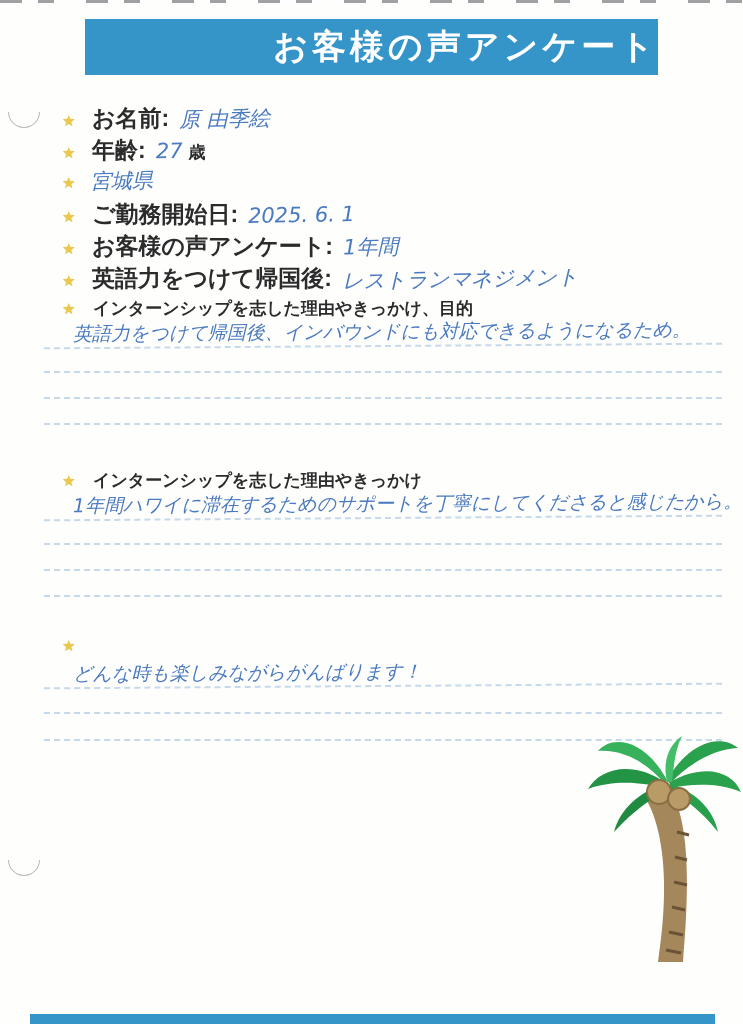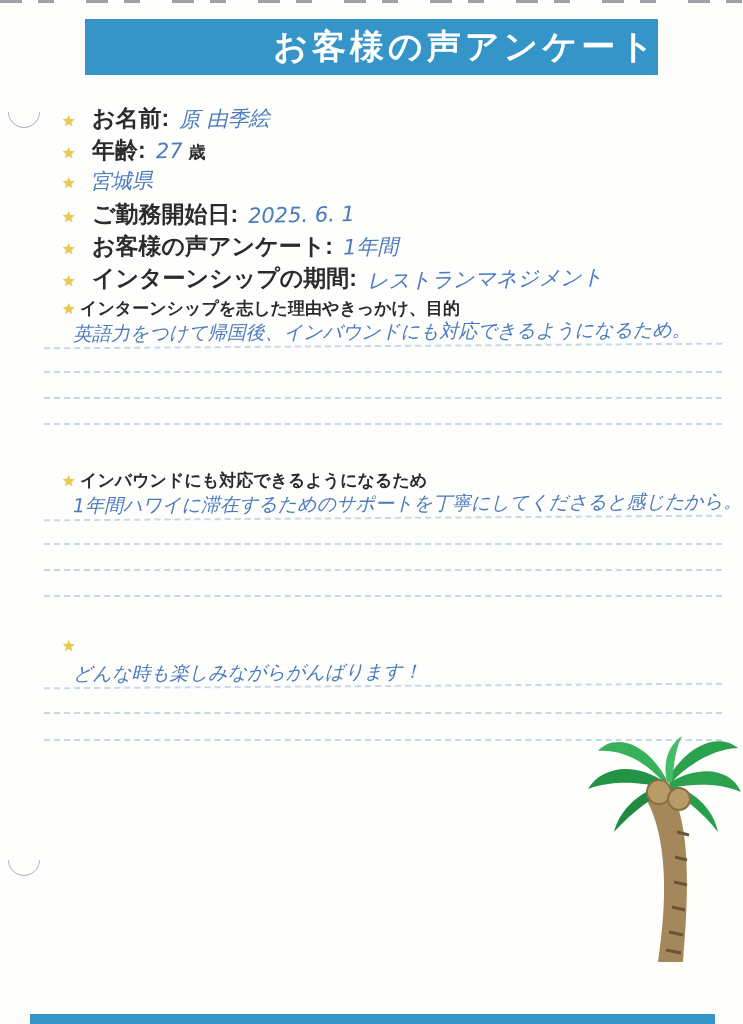--- a/index.html
+++ b/index.html
@@ -42,21 +42,21 @@
     color:#4a7abf; white-space:nowrap;
   }
   .fvalue { font-size:21px; margin-left:10px; transform:rotate(-1deg); }
   .fsuffix { font-size:17px; font-weight:bold; margin-left:6px; }
   
   .qsec { position:absolute; left:44px; width:678px; }
   .qsec.q1 { top:297px; }
   .qsec.q2 { top:469px; }
   .qsec.q3 { top:637px; }
   .qhead { display:flex; align-items:baseline; padding-left:18px; height:22px; }
-  .qhead .qlabel { font-size:17px; font-weight:bold; margin-left:0; white-space:nowrap; }
+  .qhead .qlabel { font-size:17px; font-weight:bold; margin-left:13px; white-space:nowrap; }
   .answer {
     height:26px; line-height:24px; padding-left:29px; font-size:19px;
     border-bottom:2px dashed #c6d9ea; transform:rotate(-0.4deg);
   }
   .dotline { height:24px; border-bottom:2px dashed #c6d9ea; }
   .dotline.tall { height:25px; }
   
   .palm { position:absolute; left:582px; top:722px; width:161px; height:243px; }
   
   .bottom-bar {
@@ -98,40 +98,40 @@
       <span class="flabel">ご勤務開始日:</span>
       <span class="hand fvalue">2025. 6. 1</span>
     </div>
     <div class="frow">
       <span class="star">★</span>
       <span class="flabel">お客様の声アンケート:</span>
       <span class="hand fvalue">1年間</span>
     </div>
     <div class="frow">
       <span class="star">★</span>
-      <span class="flabel">インターンシップの期間:</span>
+      <span class="flabel">英語力をつけて帰国後:</span>
       <span class="hand fvalue">レストランマネジメント</span>
     </div>
   </div>
 
   <div class="qsec q1">
     <div class="qhead">
       <span class="star">★</span>
       <span class="qlabel">インターンシップを志した理由やきっかけ、目的</span>
     </div>
     <div class="answer hand">英語力をつけて帰国後、インバウンドにも対応できるようになるため。</div>
     <div class="dotline"></div>
     <div class="dotline"></div>
     <div class="dotline"></div>
   </div>
 
   <div class="qsec q2">
     <div class="qhead">
       <span class="star">★</span>
-      <span class="qlabel">インバウンドにも対応できるようになるため</span>
+      <span class="qlabel">インターンシップを志した理由やきっかけ</span>
     </div>
     <div class="answer hand">1年間ハワイに滞在するためのサポートを丁寧にしてくださると感じたから。</div>
     <div class="dotline"></div>
     <div class="dotline"></div>
     <div class="dotline"></div>
   </div>
 
   <div class="qsec q3">
     <div class="qhead">
       <span class="star">★</span>

